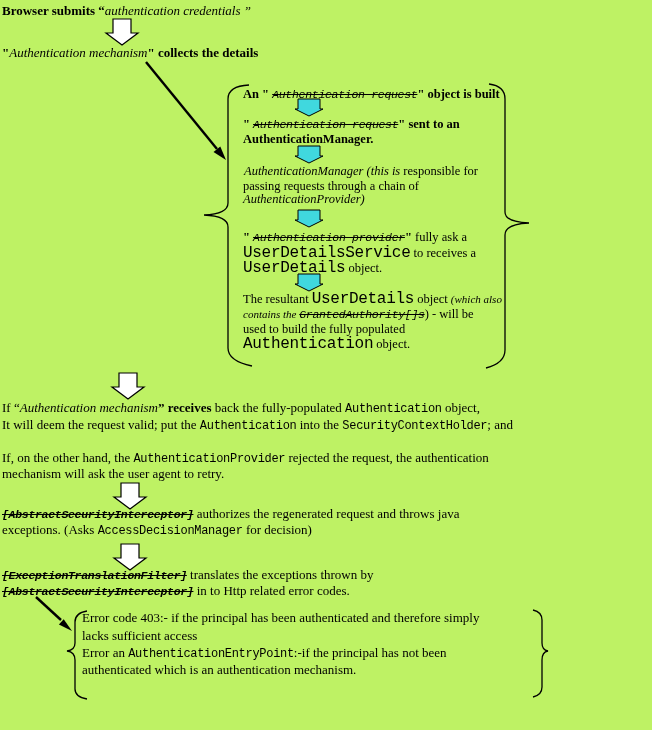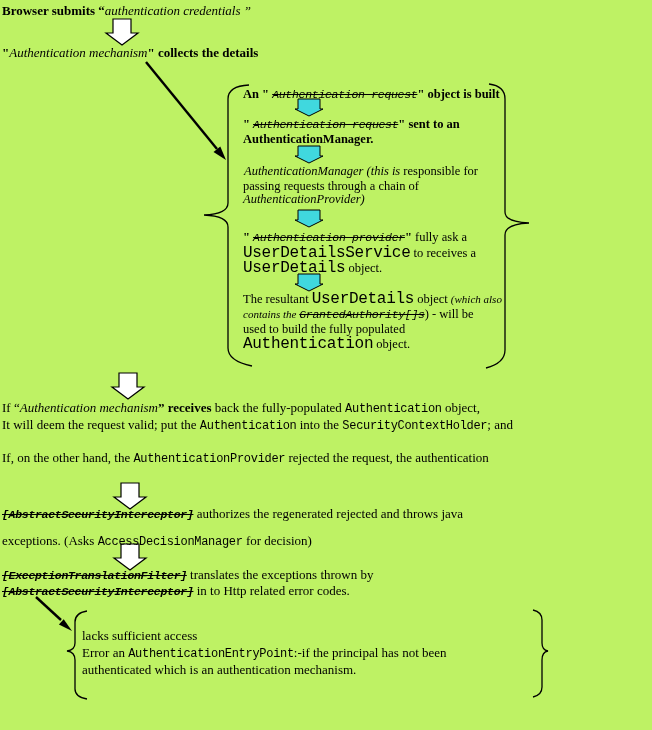--- a/index.html
+++ b/index.html
@@ -91,26 +91,28 @@
     <div class="t" style="left:243px;top:258px"><span class="seg-m">UserDetails</span><span class="seg-r"> object.</span></div>
     <div class="t" style="left:243px;top:289px"><span class="seg-r">The resultant </span><span class="seg-m">UserDetails</span><span class="seg-r"> object </span><span class="seg-si">(which also</span></div>
     <div class="t" style="left:243px;top:304px"><span class="seg-si">contains the </span><span class="seg-mi">GrantedAuthority[]s</span><span class="seg-r">) - will be</span></div>
     <div class="t" style="left:243px;top:319px"><span class="seg-r">used to build the fully populated</span></div>
     <div class="t" style="left:243px;top:334px"><span class="seg-m">Authentication</span><span class="seg-r"> object.</span></div>
   </div>
 
   <div class="t" style="left:2px;top:415px"><span class="seg-r">It will deem the request valid; put the </span><span class="seg-m">Authentication</span><span class="seg-r"> into the </span><span class="seg-m">SecurityContextHolder</span><span class="seg-r">; and</span></div>
   <div class="t" style="left:2px;top:398px"><span class="seg-r">If “</span><span class="seg-i">Authentication mechanism</span><span class="seg-b">” </span><span class="seg-b">receives</span><span class="seg-r"> back the fully-populated </span><span class="seg-m">Authentication</span><span class="seg-r"> object,</span></div>
   <div class="t" style="left:2px;top:448px"><span class="seg-r">If, on the other hand, the </span><span class="seg-m">AuthenticationProvider</span><span class="seg-r"> rejected the request, the authentication</span></div>
+  <div class="t" style="left:2px;top:464px"><span class="seg-r">mechanism will ask the user agent to retry.</span></div>
 
-  <div class="t" style="left:2px;top:504px"><span class="seg-mbi">[AbstractSecurityInterceptor]</span><span class="seg-r"> authorizes the regenerated rejected and throws java</span></div>
-  <div class="t" style="left:2px;top:531px"><span class="seg-r">exceptions. (Asks </span><span class="seg-m">AccessDecisionManager</span><span class="seg-r"> for decision)</span></div>
+  <div class="t" style="left:2px;top:504px"><span class="seg-mbi">[AbstractSecurityInterceptor]</span><span class="seg-r"> authorizes the regenerated request and throws java</span></div>
+  <div class="t" style="left:2px;top:520px"><span class="seg-r">exceptions. (Asks </span><span class="seg-m">AccessDecisionManager</span><span class="seg-r"> for decision)</span></div>
 
   <div class="t" style="left:2px;top:581px"><span class="seg-mbi">[AbstractSecurityInterceptor]</span><span class="seg-r"> in to Http related error codes.</span></div>
   <div class="t" style="left:2px;top:565px"><span class="seg-mbi">[ExceptionTranslationFilter]</span><span class="seg-r"> translates the exceptions thrown by</span></div>
 
+  <div class="t" style="left:82px;top:608px"><span class="seg-r">Error code 403:- if the principal has been authenticated and therefore simply</span></div>
   <div class="t" style="left:82px;top:626px"><span class="seg-r">lacks sufficient access</span></div>
   <div class="t" style="left:82px;top:643px"><span class="seg-r">Error an </span><span class="seg-m">AuthenticationEntryPoint</span><span class="seg-r">:-if the principal has not been</span></div>
   <div class="t" style="left:82px;top:660px"><span class="seg-r">authenticated which is an authentication mechanism.</span></div>
 
   <div class="caption">Diagram 1: Basic flow for Authentication using Acegi</div>
 
 </div>
 
 </body></html>

